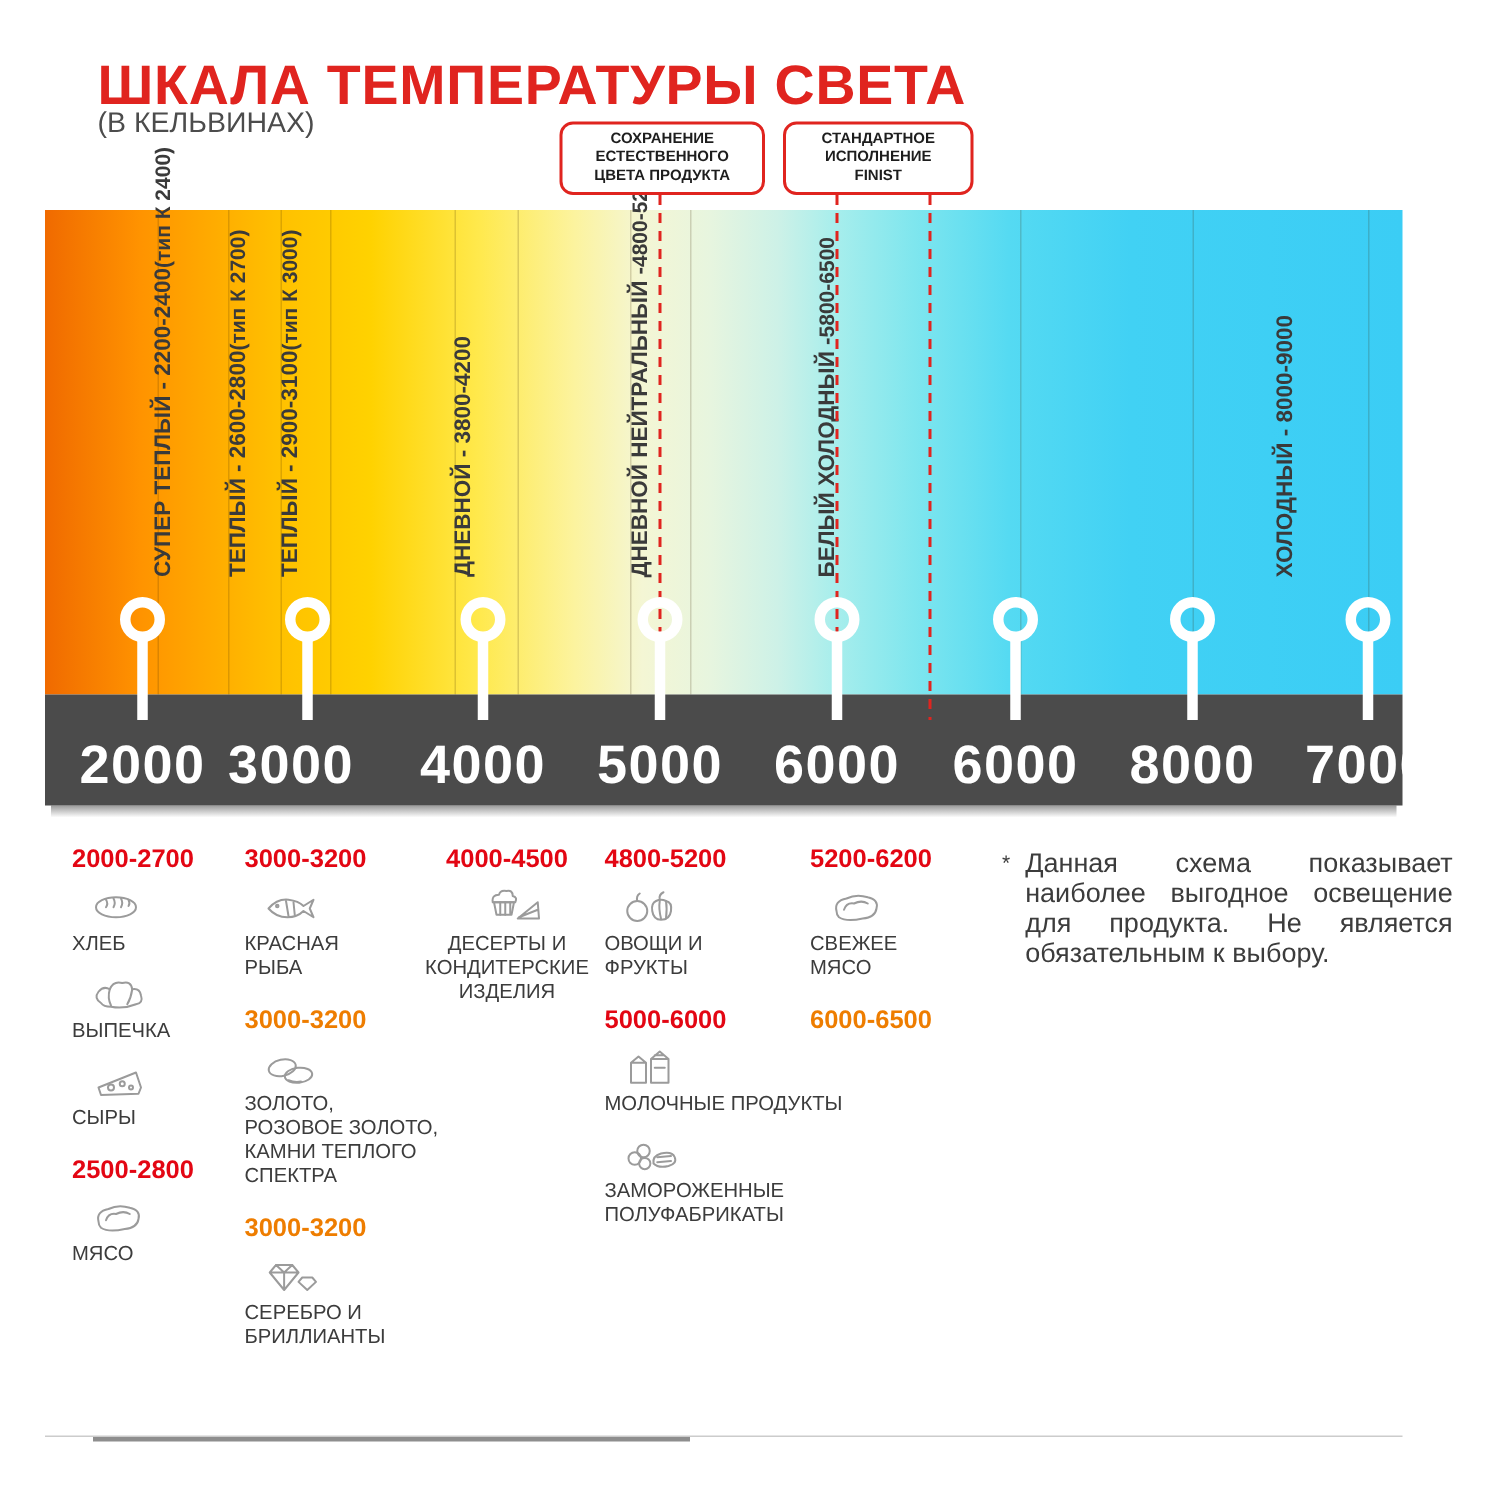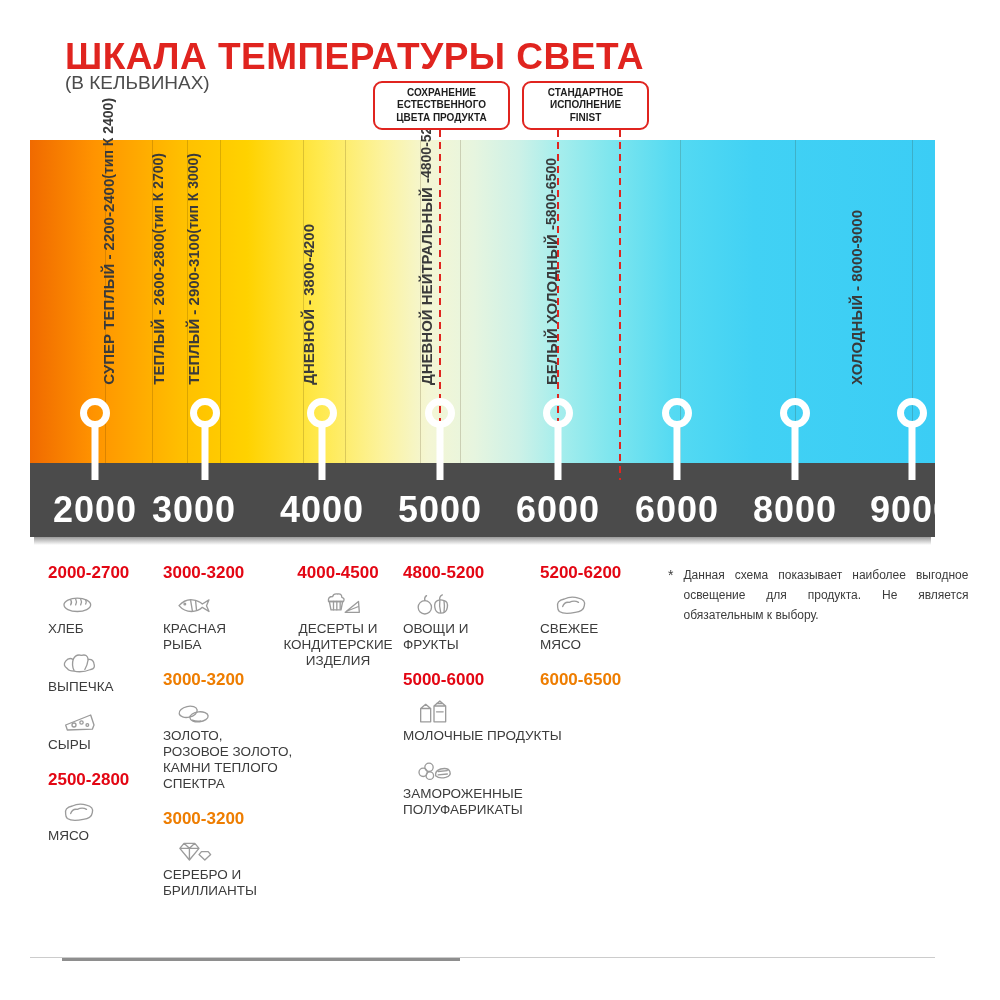--- a/index.html
+++ b/index.html
@@ -36,21 +36,21 @@
   .range{font-size:17px;font-weight:bold;margin:0 0 6px 0;line-height:21px;}
   .range.red{color:var(--hred,#e30613);} .range.orange{color:var(--horange,#ee7d00);}
   .block{margin-bottom:16px;}
   .item{margin-bottom:10px;}
   .icn{height:30px;margin:0 0 2px 6px;}
   .icn svg{stroke:#9b9b9b;fill:none;stroke-width:1.6;stroke-linecap:round;stroke-linejoin:round;}
   .ilabel{font-size:13.5px;color:#3c3c3c;line-height:16px;white-space:pre-line;}
   
   #note{position:absolute;left:668px;top:565px;width:310px;z-index:1;display:flex;}
   #note .ast{font-size:14px;color:#3c3c3c;margin-right:10px;line-height:20px;}
-  #note .txt{font-size:12px;color:#3c3c3c;line-height:20px;text-align:justify;width:285px;}
+  #note .txt{font-size:18px;color:#3c3c3c;line-height:20px;text-align:justify;width:285px;}
   
   .rule1{position:absolute;left:30px;top:957px;width:905px;height:1px;background:#ccc;}
   .rule2{position:absolute;left:62px;top:958px;width:398px;height:3px;background:#8e8e8e;}
 </style>
 </head>
 <body>
 
 <div id="stage">
   <div class="title">ШКАЛА ТЕМПЕРАТУРЫ СВЕТА</div>
   <div class="subtitle">(В КЕЛЬВИНАХ)</div>
@@ -133,21 +133,21 @@
     <div class="ring" style="left: 558px;"></div>
     <div class="tick" style="left: 558px;">6000</div>
     <div class="stem" style="left: 677px;"></div>
     <div class="ring" style="left: 677px;"></div>
     <div class="tick" style="left: 677px;">6000</div>
     <div class="stem" style="left: 795px;"></div>
     <div class="ring" style="left: 795px;"></div>
     <div class="tick" style="left: 795px;">8000</div>
     <div class="stem" style="left: 912px;"></div>
     <div class="ring" style="left: 912px;"></div>
-    <div class="tick" style="left: 912px;">9000</div>
+    <div class="tick" style="left: 912px;">7000</div>
     <div class="col" style="left: 48px; width: 105px;">
       <div class="block">
         <div class="range red">2000-2700</div>
         <div class="item">
           <div class="icn"><svg width="50" height="30" viewBox="0 0 48 36">
               <ellipse cx="22" cy="19" rx="16" ry="8"></ellipse>
               <path d="M14 13 q2 3 0 6 M20 12 q2 3.5 0 7 M26 12 q2 3.5 0 7 M32 13 q1.5 3 0 5"></path>
             </svg></div>
           <div class="ilabel">ХЛЕБ</div>
         </div>

